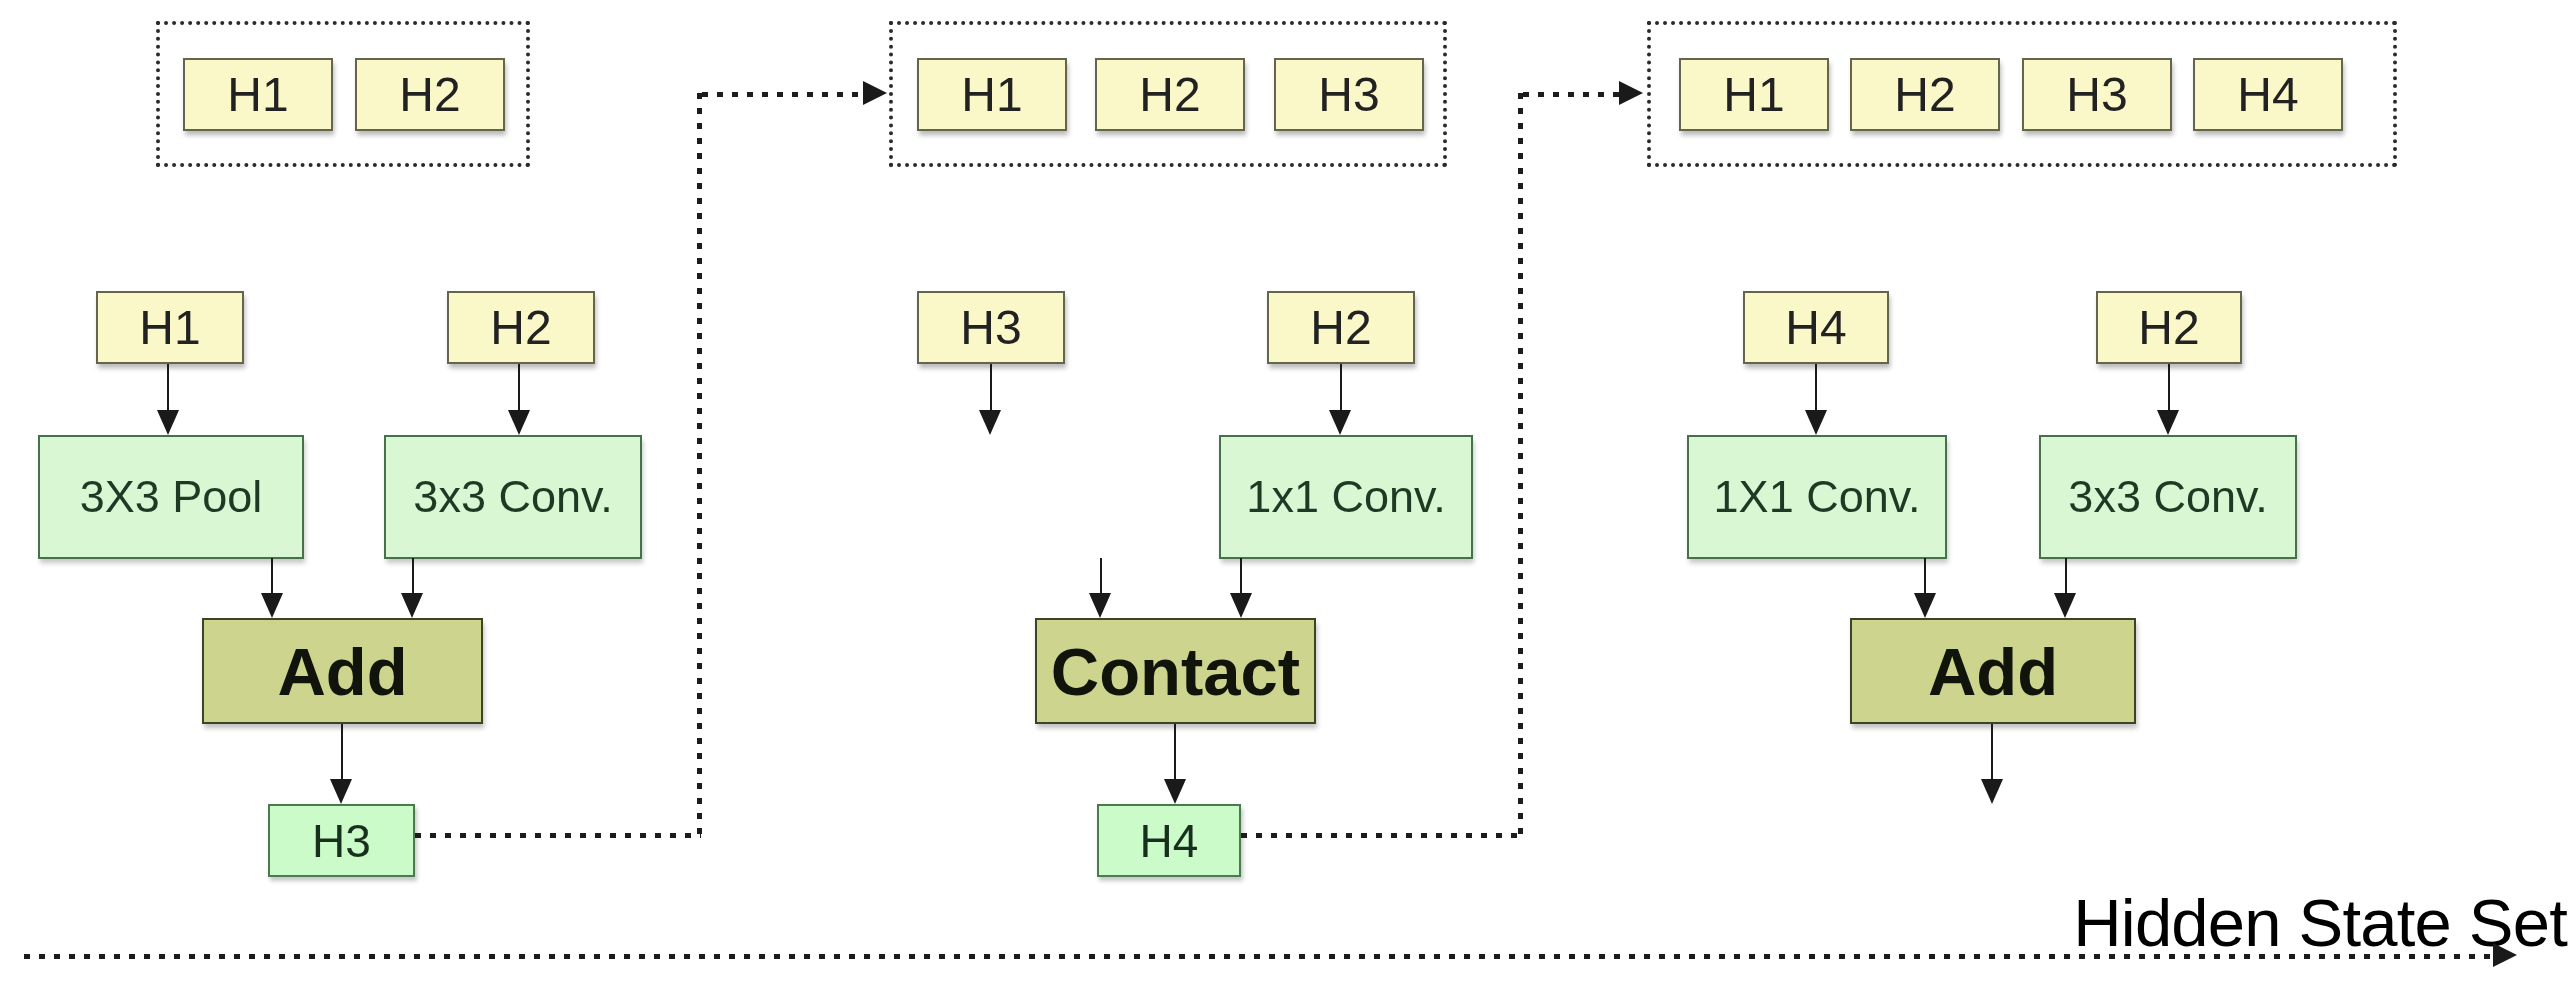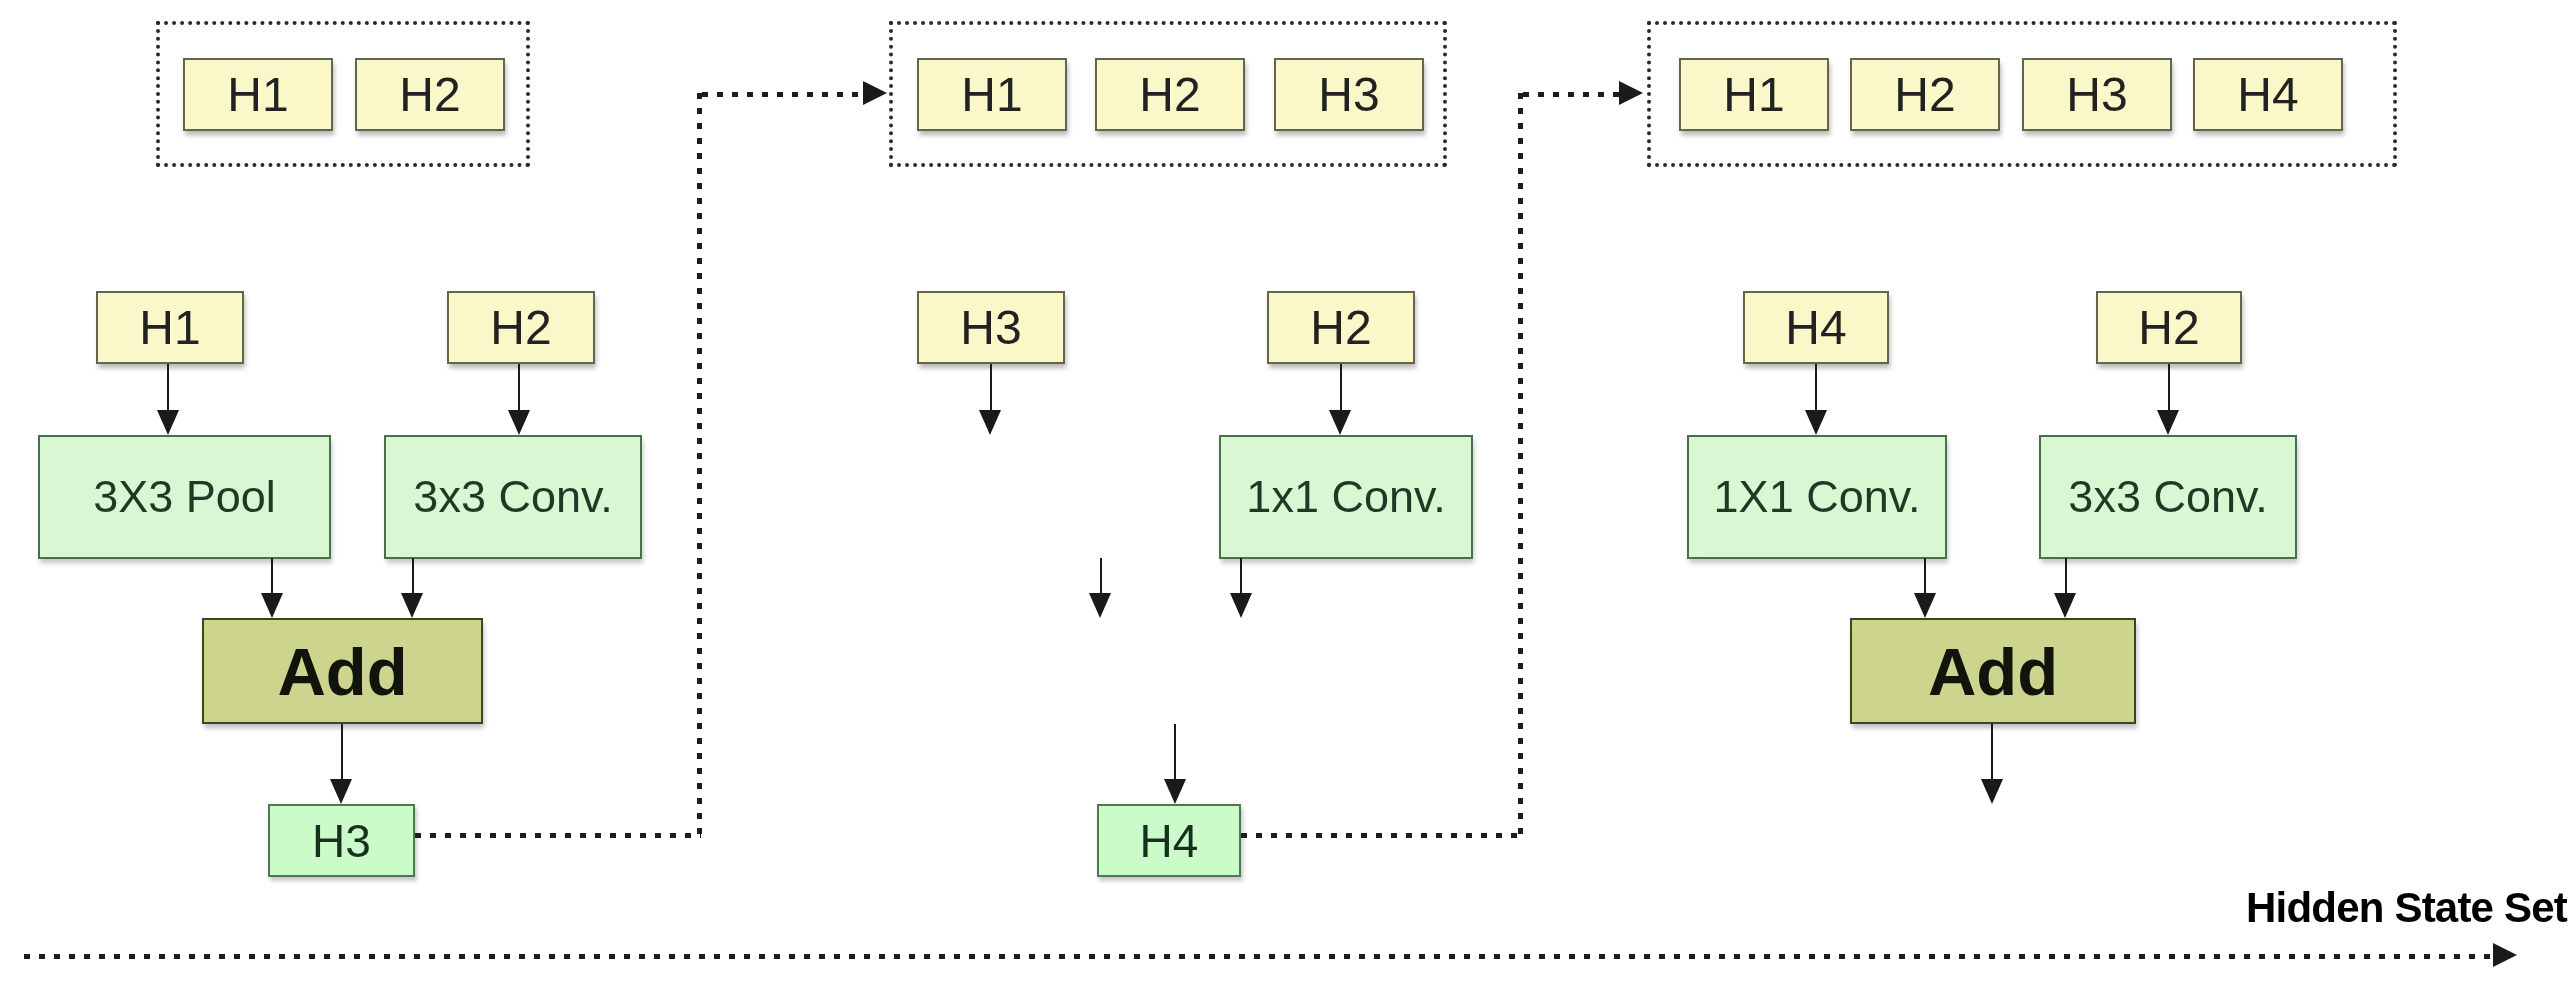--- a/index.html
+++ b/index.html
@@ -27,21 +27,21 @@
   .head-down{position:absolute;width:0;height:0;
       border-left:11px solid transparent;border-right:11px solid transparent;
       border-top:25px solid var(--line);}
   .head-right{position:absolute;width:0;height:0;
       border-top:12.8px solid transparent;border-bottom:12.8px solid transparent;
       border-left:24px solid var(--line);}
   .dot-h{position:absolute;height:4.8px;
       background:repeating-linear-gradient(to right,#1c1c1c 0 5.6px,transparent 5.6px 15px);}
   .dot-v{position:absolute;width:4.8px;
       background:repeating-linear-gradient(to bottom,#1c1c1c 0 5.6px,transparent 5.6px 15px);}
-  .big-label{position:absolute;font-weight:bold;font-size:42px;color:#000;
+  .big-label{position:absolute;font-weight:normal;font-size:67px;color:#000;
       letter-spacing:-0.8px;white-space:nowrap;}
 </style>
 </head>
 <body>
 
 <div class="canvas">
 
   <div class="stage-set" style="left:156px;top:21px;width:374px;height:146px">
     <div class="box state" style="left:23px;top:33px;width:150px;height:73px">H1</div>
     <div class="box state" style="left:195px;top:33px;width:150px;height:73px">H2</div>
@@ -59,21 +59,21 @@
     <div class="box state" style="left:371px;top:33px;width:150px;height:73px">H3</div>
     <div class="box state" style="left:542px;top:33px;width:150px;height:73px">H4</div>
   </div>
 
   <div class="box state" style="left:96px;top:291px;width:148px;height:73px">H1</div>
   <div class="box state" style="left:447px;top:291px;width:148px;height:73px">H2</div>
   <div class="vline" style="left:167px;top:364px;height:48px"></div>
   <div class="head-down" style="left:157px;top:410px"></div>
   <div class="vline" style="left:518px;top:364px;height:48px"></div>
   <div class="head-down" style="left:508px;top:410px"></div>
-  <div class="box op" style="left:38px;top:435px;width:293px;height:124px">3X3 Pool</div>
+  <div class="box op" style="left:38px;top:435px;width:266px;height:124px">3X3 Pool</div>
   <div class="box op" style="left:384px;top:435px;width:258px;height:124px">3x3 Conv.</div>
   <div class="vline" style="left:271px;top:558px;height:37px"></div>
   <div class="head-down" style="left:261px;top:593px"></div>
   <div class="vline" style="left:412px;top:558px;height:37px"></div>
   <div class="head-down" style="left:401px;top:593px"></div>
   <div class="box combine" style="left:202px;top:618px;width:281px;height:106px">Add</div>
   <div class="vline" style="left:341px;top:724px;height:57px"></div>
   <div class="head-down" style="left:330px;top:779px"></div>
   <div class="box output" style="left:268px;top:804px;width:147px;height:73px">H3</div>
 
@@ -86,20 +86,21 @@
   <div class="box state" style="left:1267px;top:291px;width:148px;height:73px">H2</div>
   <div class="vline" style="left:990px;top:364px;height:48px"></div>
   <div class="head-down" style="left:979px;top:410px"></div>
   <div class="vline" style="left:1340px;top:364px;height:48px"></div>
   <div class="head-down" style="left:1329px;top:410px"></div>
   <div class="box op" style="left:1219px;top:435px;width:254px;height:124px">1x1 Conv.</div>
   <div class="vline" style="left:1100px;top:558px;height:37px"></div>
   <div class="head-down" style="left:1089px;top:593px"></div>
   <div class="vline" style="left:1240px;top:558px;height:37px"></div>
   <div class="head-down" style="left:1230px;top:593px"></div>
+  <div class="box combine" style="left:1035px;top:618px;width:281px;height:106px">Contact</div>
   <div class="vline" style="left:1174px;top:724px;height:57px"></div>
   <div class="head-down" style="left:1164px;top:779px"></div>
   <div class="box output" style="left:1097px;top:804px;width:144px;height:73px">H4</div>
 
   <div class="dot-h" style="left:1241px;top:833px;width:281px"></div>
   <div class="dot-v" style="left:1518px;top:93px;height:743px"></div>
   <div class="dot-h" style="left:1523px;top:92px;width:96px"></div>
   <div class="head-right" style="left:1619px;top:81px"></div>
 
   <div class="box state" style="left:1743px;top:291px;width:146px;height:73px">H4</div>

